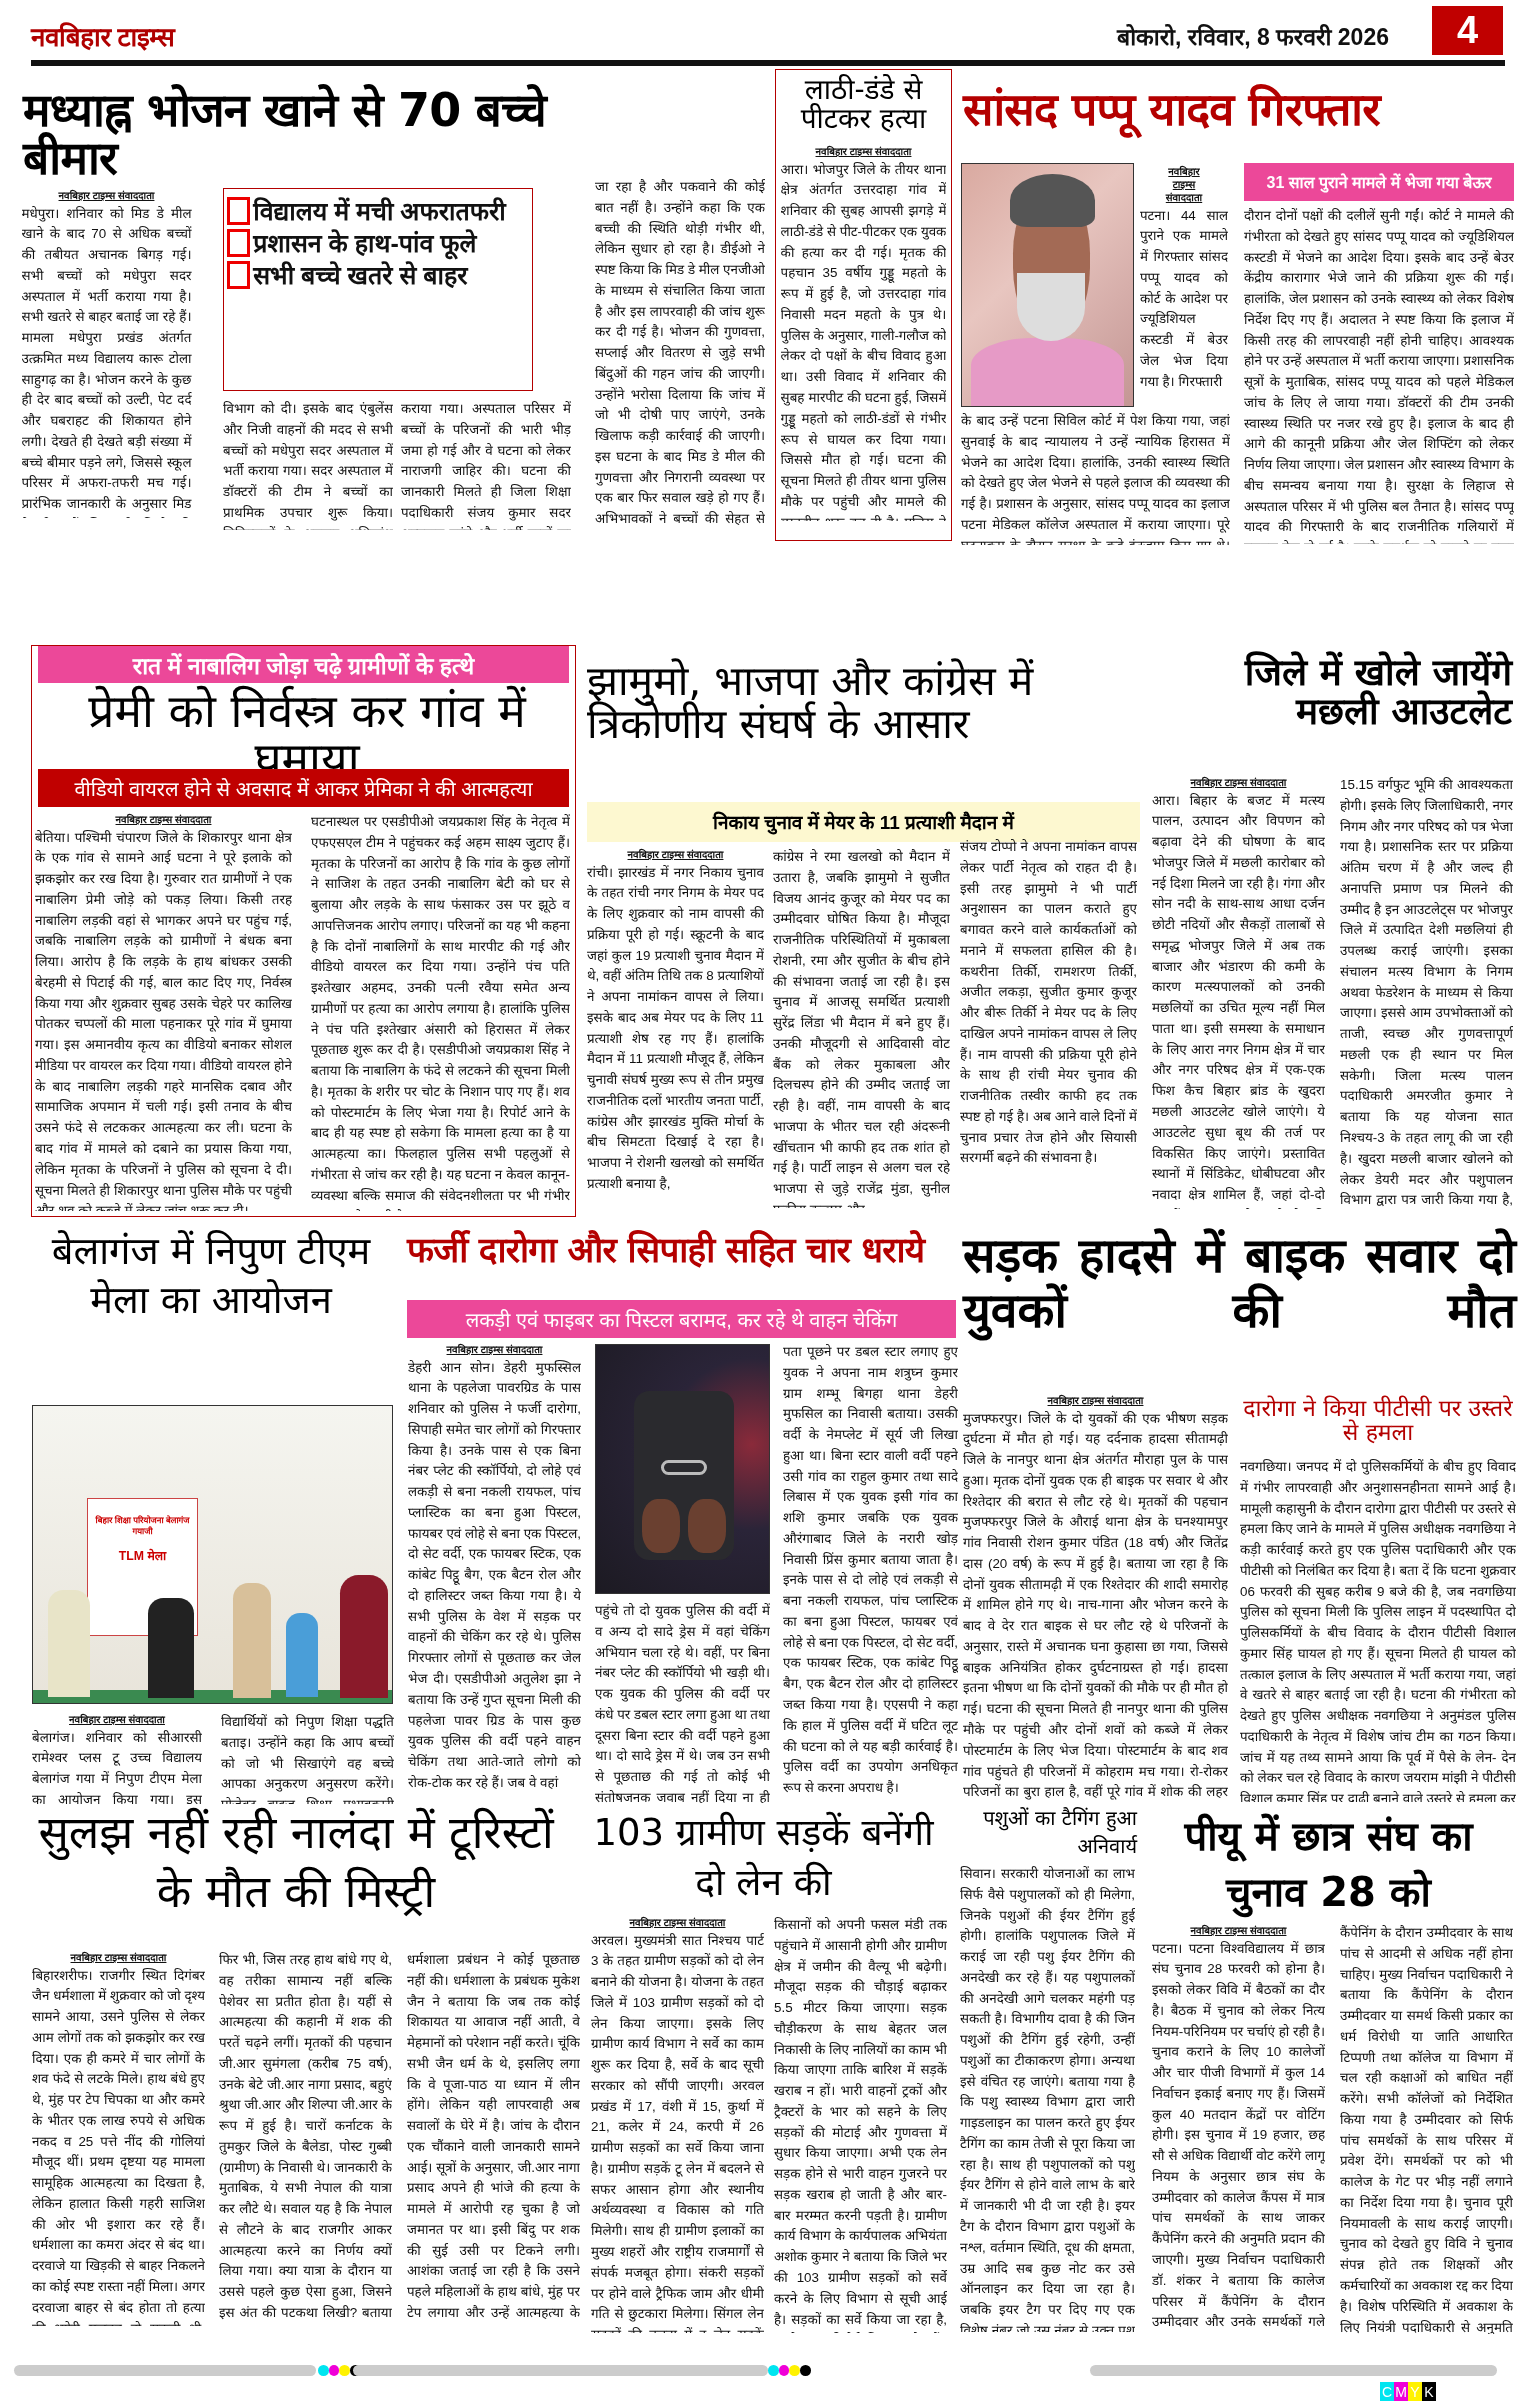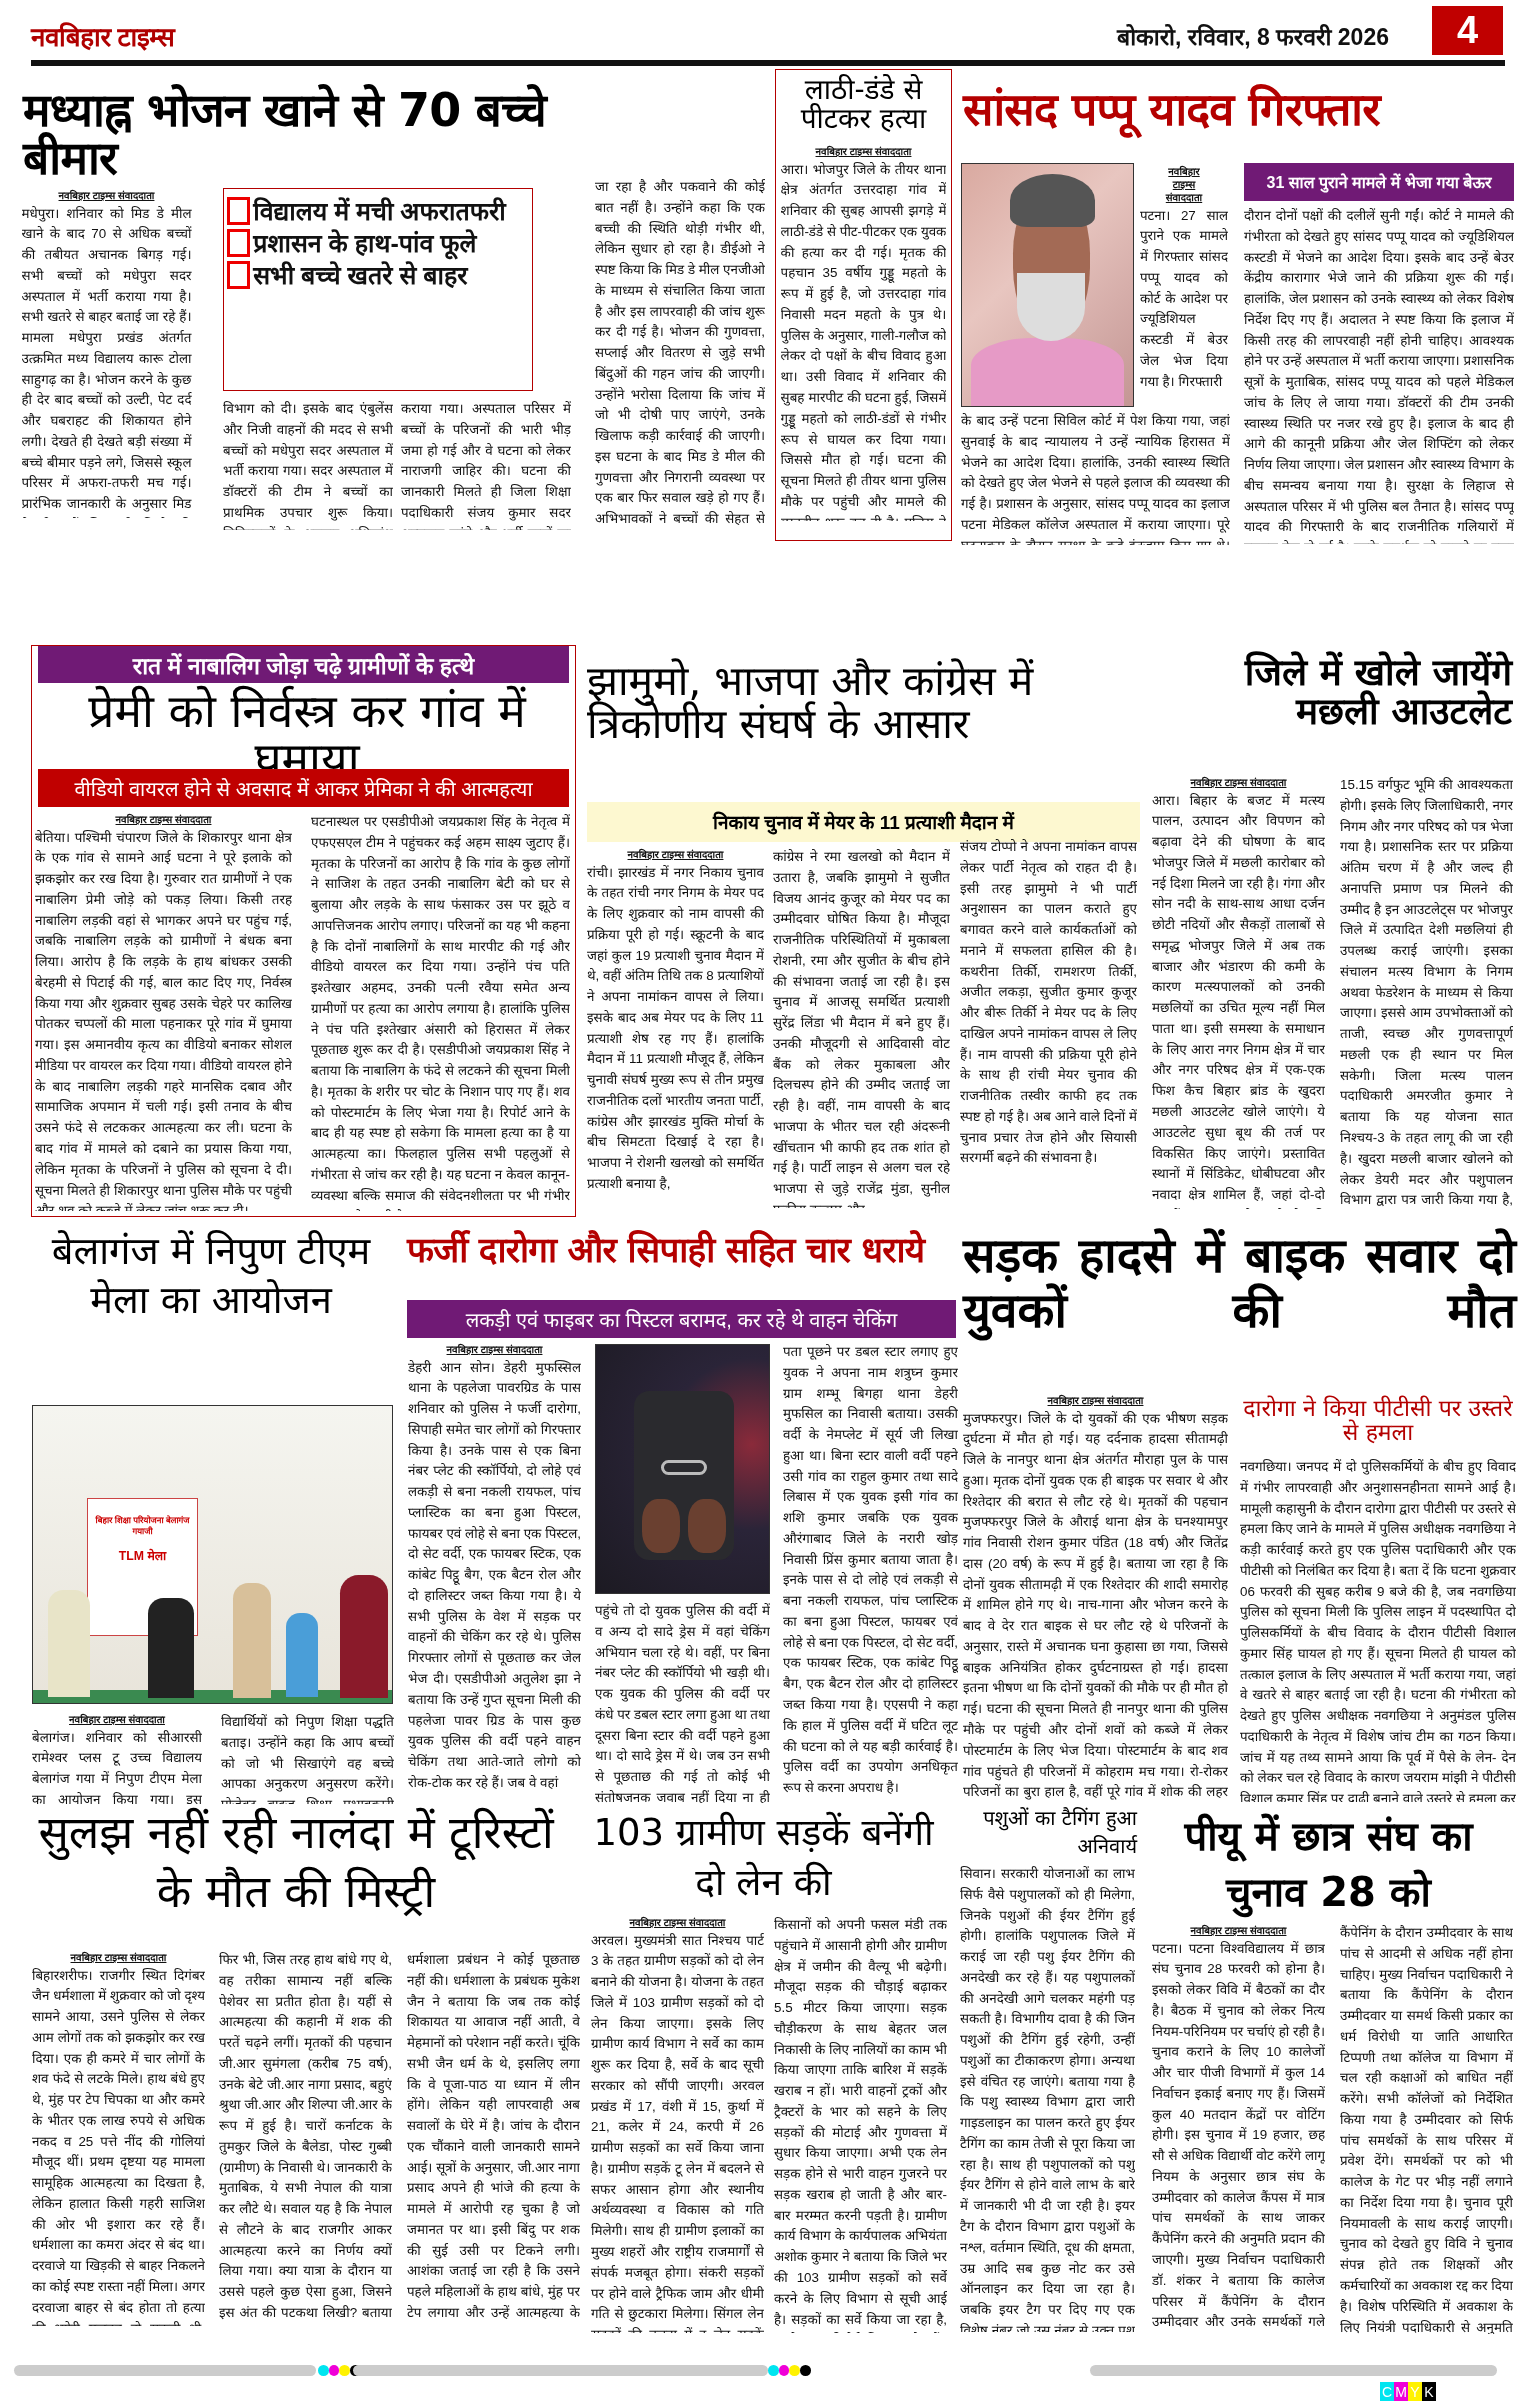--- a/index.html
+++ b/index.html
@@ -13,21 +13,21 @@
 .rule{left:31px;top:60px;width:1474px;height:6.1px;background:#111}
 .hl{font-weight:bold;line-height:1.05;color:#000;font-family:"DejaVu Sans","Liberation Sans",sans-serif}
 .hl.red{color:#b40000}
 .body{font-size:13.4px;line-height:1.55;text-align:justify;font-family:"Liberation Sans Narrow","Liberation Sans",sans-serif;color:#111}
 .byline{font-size:10px;font-weight:bold;text-decoration:underline;text-align:center;display:block;margin-bottom:1.5px}
 .col{position:absolute;overflow:hidden}
 .boxred{border:1.5px solid #b40000}
 .bullets{font-size:32px;font-weight:bold;line-height:1.28}
 .bullets .b{display:flex;align-items:center}
 .bullets .sq{width:23px;height:28px;border:3.8px solid #e00;margin-right:3.1px;flex:none}
-.banner-black{background:#701a75;color:#fff;font-weight:bold;display:flex;align-items:center;justify-content:center}
+.banner-black{background:#ec4899;color:#fff;font-weight:bold;display:flex;align-items:center;justify-content:center}
 .banner-red{background:#c00000;color:#fff;font-weight:bold;display:flex;align-items:center;justify-content:center}
 .banner-yellow{background:#fdf8d0;color:#000;font-weight:bold;display:flex;align-items:center;justify-content:center}
 .photo{background:linear-gradient(135deg,#d9a9a0,#e8c6c0 40%,#c49694);border:1.5px solid #333}
 .photo-face{position:absolute;left:30%;top:10%;width:45%;height:60%;border-radius:45%;background:#a36a55}
 .photo-hair{position:absolute;left:28%;top:4%;width:50%;height:22%;border-radius:50% 50% 20% 20%;background:#555}
 .photo-beard{position:absolute;left:32%;top:45%;width:40%;height:28%;border-radius:0 0 50% 50%;background:#ddd}
 .photo-shirt{position:absolute;left:5%;top:72%;width:90%;height:28%;background:#e69ac6;border-radius:40% 40% 0 0}
 .photo2{background:linear-gradient(180deg,#f5f5f0,#e8e4da);border:1.5px solid #333;overflow:hidden}
 .photo3{background:radial-gradient(circle at 90% 40%,#8a2a3a 0%,#2a2438 40%,#1c1a22 100%);border:1.5px solid #333;overflow:hidden}
 .bar-foot{height:10.7px;background:#ccc;border-radius:5.4px}
@@ -87,21 +87,21 @@
     <div class="photo-face"></div>
     <div class="photo-hair"></div>
     <div class="photo-beard"></div>
 </div>
 <div class="col" style="left:1140px;top:165px;width:88px;height:246px">
   <div class="byline" style="text-align:center;line-height:1.3">
     <div>नवबिहार</div>
       <div>टाइम्स</div>
       <div>संवाददाता</div>
   </div>
-  <div class="body">पटना। 27 साल पुराने एक मामले में गिरफ्तार सांसद पप्पू यादव को कोर्ट के आदेश पर ज्यूडिशियल कस्टडी में बेउर जेल भेज दिया गया है। गिरफ्तारी</div>
+  <div class="body">पटना। 44 साल पुराने एक मामले में गिरफ्तार सांसद पप्पू यादव को कोर्ट के आदेश पर ज्यूडिशियल कस्टडी में बेउर जेल भेज दिया गया है। गिरफ्तारी</div>
 </div>
 <div class="col" style="left:961px;top:411px;width:269px;height:134px">
     <div class="body">के बाद उन्हें पटना सिविल कोर्ट में पेश किया गया, जहां सुनवाई के बाद न्यायालय ने उन्हें न्यायिक हिरासत में भेजने का आदेश दिया। हालांकि, उनकी स्वास्थ्य स्थिति को देखते हुए जेल भेजने से पहले इलाज की व्यवस्था की गई है। प्रशासन के अनुसार, सांसद पप्पू यादव का इलाज पटना मेडिकल कॉलेज अस्पताल में कराया जाएगा। पूरे घटनाक्रम के दौरान सुरक्षा के कड़े इंतजाम किए गए थे। जानकारी के अनुसार, यह मामला करीब 31 साल पुराना है, जिसमें सांसद पप्पू यादव के खिलाफ न्यायालय में सुनवाई लंबित थी। इसी सिलसिले में पुलिस ने पटना से उन्हें गिरफ्तार किया। गिरफ्तारी के बाद उन्हें सीधे सिविल कोर्ट लाया गया। कोर्ट परिसर में किसी अप्रिय स्थिति से निपटने के लिए अतिरिक्त पुलिस बल की तैनाती की गई थी। सुनवाई के</div>
   </div>
 <div class="abs banner-black" style="left:1244px;top:163px;width:270px;height:38px;font-size:16px">31 साल पुराने मामले में भेजा गया बेऊर</div>
 <div class="col" style="left:1244px;top:206px;width:270px;height:338px">
     <div class="body">दौरान दोनों पक्षों की दलीलें सुनी गईं। कोर्ट ने मामले की गंभीरता को देखते हुए सांसद पप्पू यादव को ज्यूडिशियल कस्टडी में भेजने का आदेश दिया। इसके बाद उन्हें बेउर केंद्रीय कारागार भेजे जाने की प्रक्रिया शुरू की गई। हालांकि, जेल प्रशासन को उनके स्वास्थ्य को लेकर विशेष निर्देश दिए गए हैं। अदालत ने स्पष्ट किया कि इलाज में किसी तरह की लापरवाही नहीं होनी चाहिए। आवश्यक होने पर उन्हें अस्पताल में भर्ती कराया जाएगा। प्रशासनिक सूत्रों के मुताबिक, सांसद पप्पू यादव को पहले मेडिकल जांच के लिए ले जाया गया। डॉक्टरों की टीम उनकी स्वास्थ्य स्थिति पर नजर रखे हुए है। इलाज के बाद ही आगे की कानूनी प्रक्रिया और जेल शिफ्टिंग को लेकर निर्णय लिया जाएगा। जेल प्रशासन और स्वास्थ्य विभाग के बीच समन्वय बनाया गया है। सुरक्षा के लिहाज से अस्पताल परिसर में भी पुलिस बल तैनात है। सांसद पप्पू यादव की गिरफ्तारी के बाद राजनीतिक गलियारों में हलचल तेज हो गई है। उनके समर्थक पूरे मामले पर नजर बनाए हुए हैं। वहीं विपक्ष और सत्तापक्ष के नेताओं की प्रतिक्रियाएं भी सामने आने लगी हैं। प्रशासन का कहना है कि मामला पूरी तरह कानूनी प्रक्रिया के तहत आगे बढ़ाया जा रहा है। आने वाले दिनों में इस केस को लेकर राजनीतिक बयानबाजी और तेज होने की संभावना है।</div>
   </div>
 
 <div class="abs boxred" style="left:31px;top:645px;width:545px;height:572px"></div>

